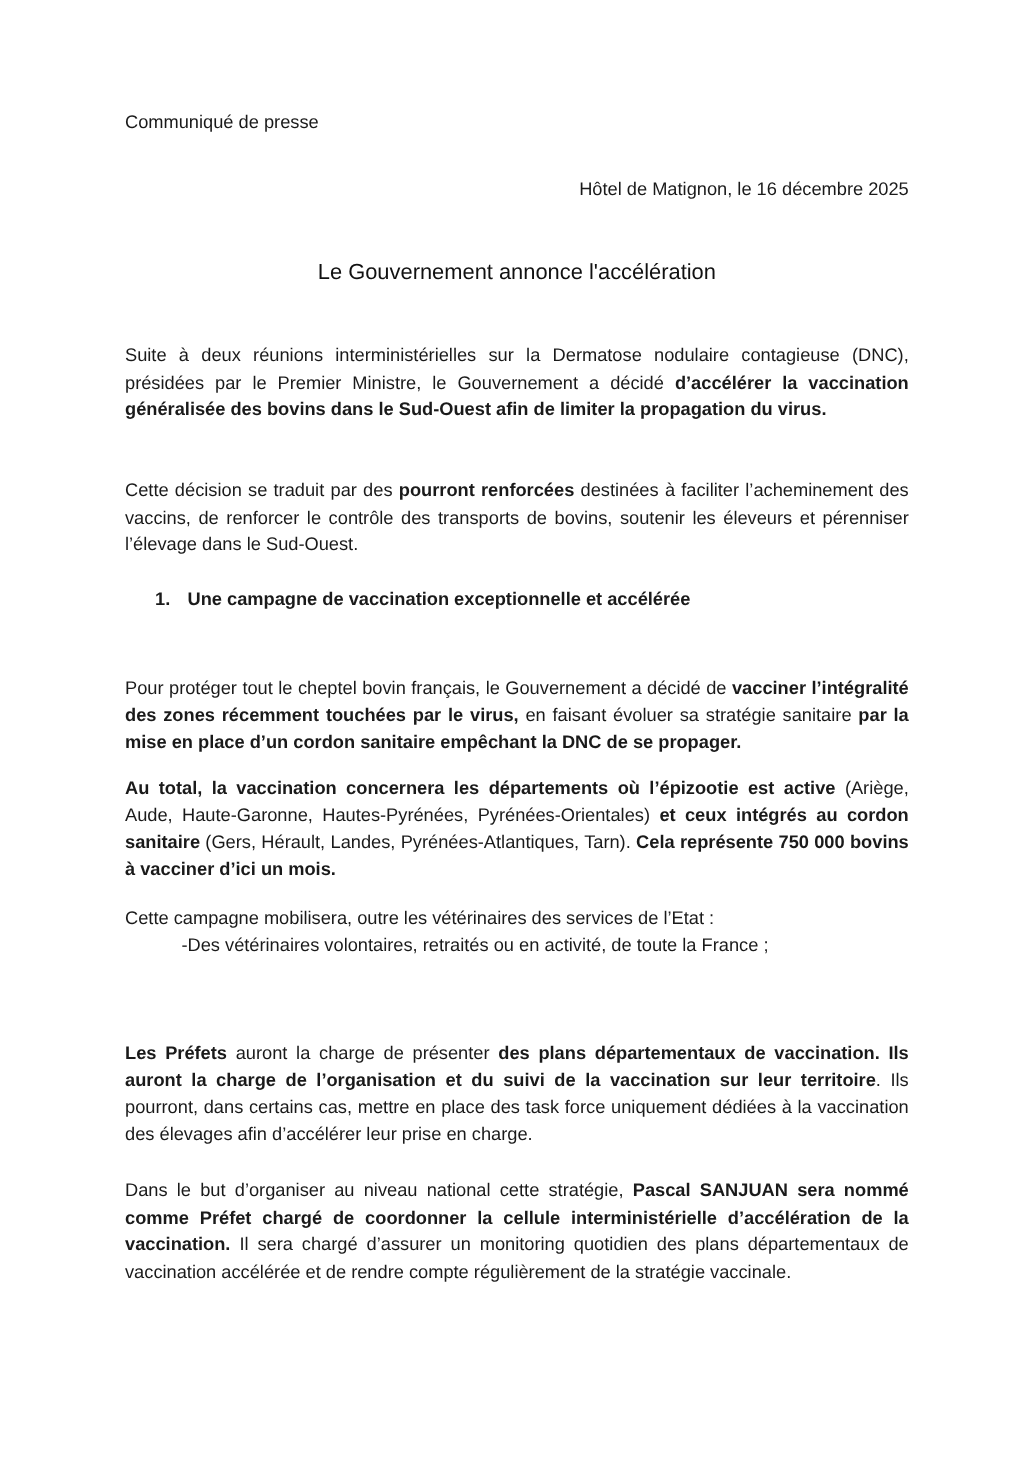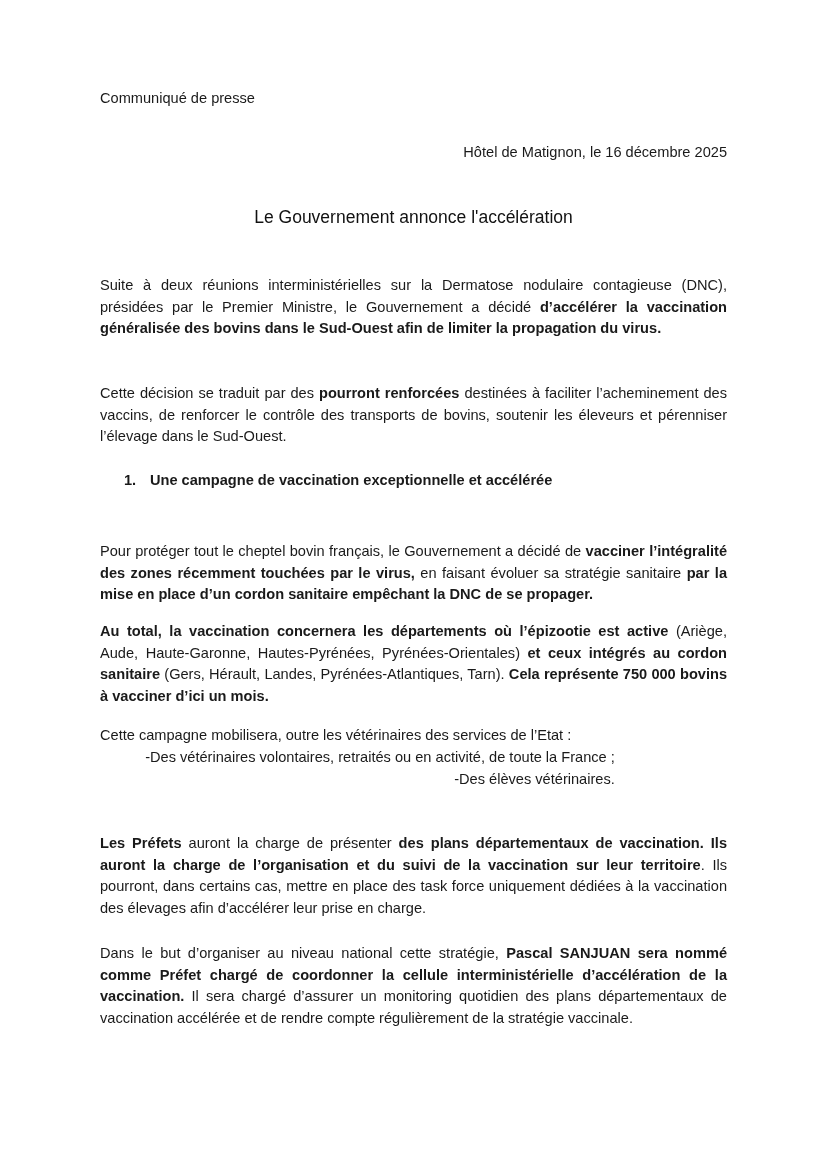--- a/index.html
+++ b/index.html
@@ -48,20 +48,19 @@
   <p class="heading"><span class="num">1.</span><span>Une campagne de vaccination exceptionnelle et accélérée</span></p>
 
   <p class="para last-line" style="top:541px"><span>Pour protéger tout le cheptel bovin français, le Gouvernement a décidé de </span><b>vacciner l’intégralité des zones récemment touchées par le virus,</b><span> en faisant évoluer sa stratégie sanitaire </span><b>par la mise en place d’un cordon sanitaire empêchant la DNC de se propager.</b></p>
 
   <p class="para last-line" style="top:621px"><b>Au total, la vaccination concernera les départements où l’épizootie est active</b><span> (Ariège, Aude, Haute-Garonne, Hautes-Pyrénées, Pyrénées-Orientales) </span><b>et ceux intégrés au cordon sanitaire</b><span> (Gers, Hérault, Landes, Pyrénées-Atlantiques, Tarn). </span><b>Cela représente 750 000 bovins à vacciner d’ici un mois.</b></p>
 
   <p class="list-intro">Cette campagne mobilisera, outre les vétérinaires des services de l’Etat :</p>
 
   <ul class="bullets">
     <li><span class="dash">-</span><span>Des vétérinaires volontaires, retraités ou en activité, de toute la France ;</span></li>
-    <li><span class="dash">-</span><span>Des élèves vétérinaires.</span></li>
   </ul>
 
   <p class="para last-line" style="top:833px"><b>Les Préfets</b><span> auront la charge de présenter </span><b>des plans départementaux de vaccination. Ils auront la charge de l’organisation et du suivi de la vaccination sur leur territoire</b><span>. Ils pourront, dans certains cas, mettre en place des task force uniquement dédiées à la vaccination des élevages afin d’accélérer leur prise en charge.</span></p>
 
   <p class="para last-line" style="top:943px"><span>Dans le but d’organiser au niveau national cette stratégie, </span><b>Pascal SANJUAN sera nommé comme Préfet chargé de coordonner la cellule interministérielle d’accélération de la vaccination.</b><span>  Il sera chargé d’assurer un monitoring quotidien des plans départementaux de vaccination accélérée et de rendre compte régulièrement de la stratégie vaccinale.</span></p>
 
 </div>
 
 </body></html>

